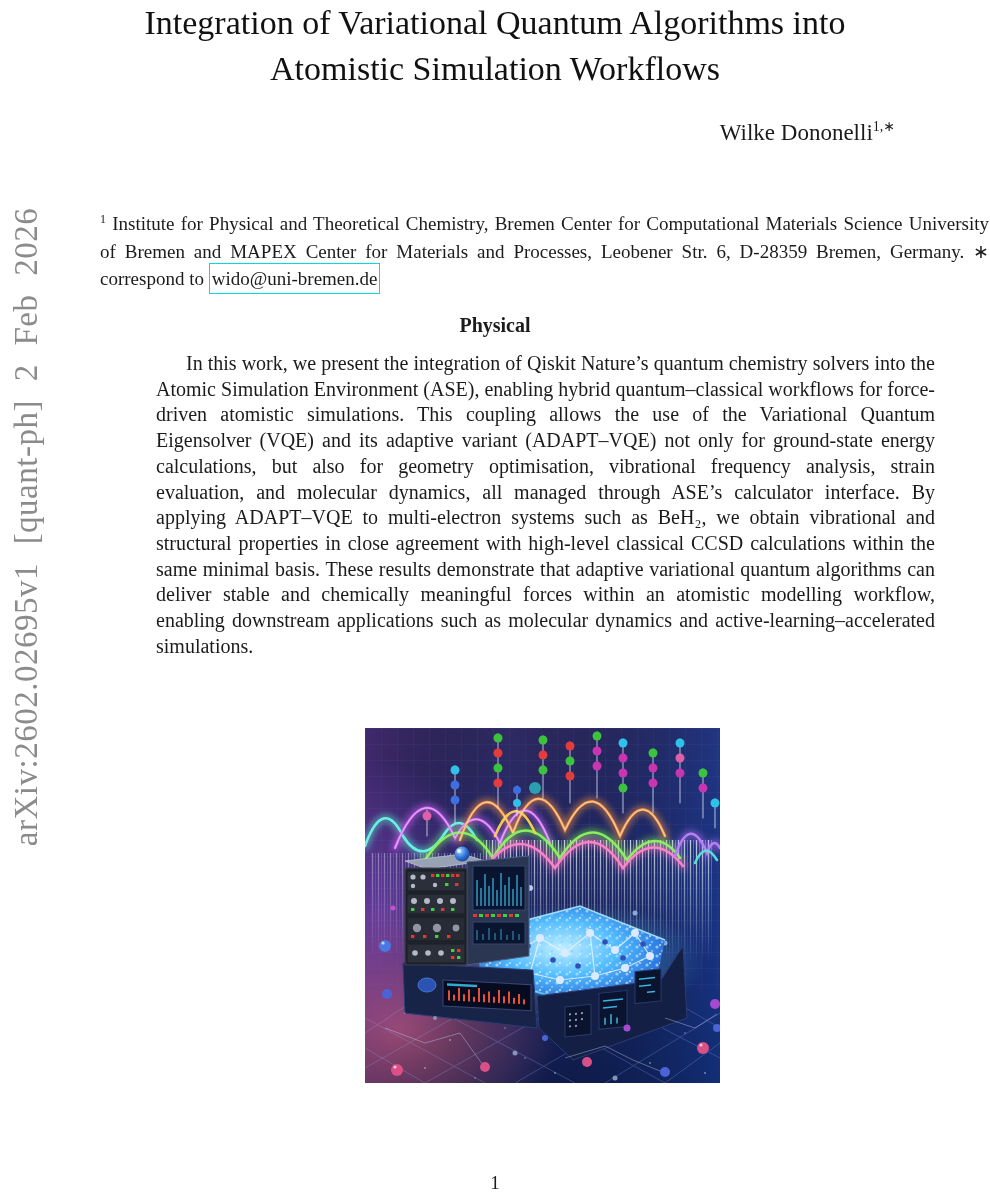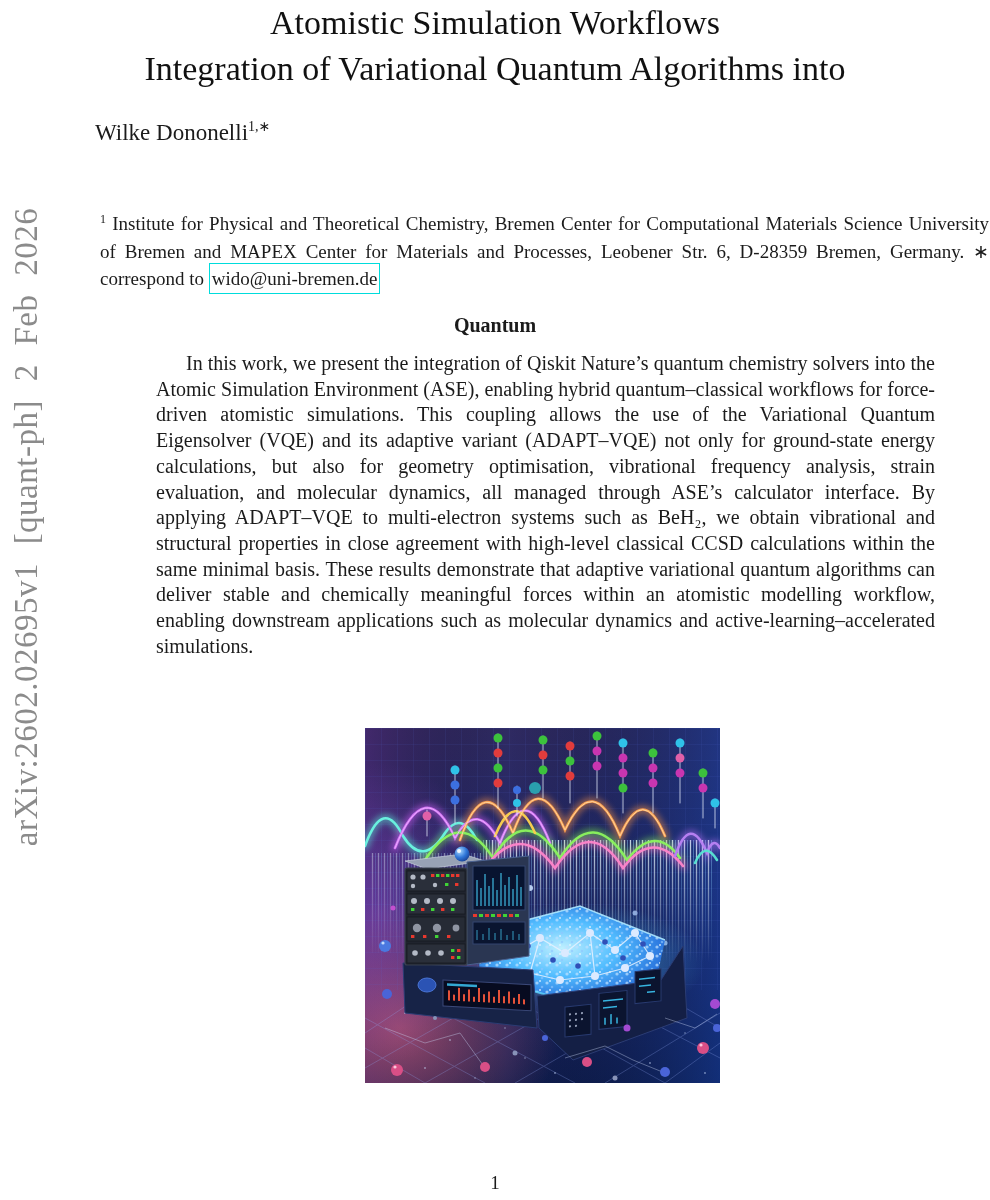--- a/index.html
+++ b/index.html
@@ -3,21 +3,21 @@
 <meta charset="utf-8">
 <style>
   html,body{margin:0;padding:0;background:#ffffff;}
   .page{position:relative;width:990px;height:1200px;background:#ffffff;
         font-family:"Liberation Serif",serif;color:#1b1b1b;overflow:hidden;}
   .arxiv-stamp{position:absolute;top:527px;left:26px;transform:translate(-50%,-50%) rotate(-90deg);
         white-space:nowrap;font-size:33px;color:#8b8b8b;word-spacing:10px;letter-spacing:.5px;}
   .title{position:absolute;top:0px;left:95px;width:800px;margin:0;text-align:center;
         font-weight:normal;font-size:34px;line-height:46px;color:#111;}
   .title span{display:block;}
-  .author{position:absolute;top:118px;left:95px;width:800px;text-align:left;font-size:23px;}
+  .author{position:absolute;top:118px;left:95px;width:800px;text-align:right;font-size:23px;}
   .author sup{font-size:14px;}
   .affiliation{position:absolute;top:206px;left:100px;width:889px;margin:0;
         font-size:19px;line-height:27.5px;text-align:justify;}
   .affiliation sup{font-size:12px;}
   .email-link{color:#1b1b1b;text-decoration:none;border:1.5px solid #00dcdc;
         padding:4px 2px;cursor:pointer;}
   .abstract-heading{position:absolute;top:314px;left:95px;width:800px;text-align:center;
         font-weight:bold;font-size:20px;}
   .abstract-body{position:absolute;top:351px;left:156px;width:779px;margin:0;
         font-size:20px;line-height:25.7px;text-align:justify;text-indent:30px;}
@@ -26,29 +26,29 @@
   .page-number{position:absolute;top:1172px;left:0;width:990px;text-align:center;font-size:19px;}
 </style>
 </head>
 <body>
 
 <div class="page">
 
   <div class="arxiv-stamp">arXiv:2602.02695v1 [quant-ph] 2 Feb 2026</div>
 
   <h1 class="title">
+    <span>Integration of Variational Quantum Algorithms into</span>
     <span>Atomistic Simulation Workflows</span>
-    <span>Integration of Variational Quantum Algorithms into</span>
   </h1>
 
   <div class="author"><span>Wilke Dononelli</span><sup>1,∗</sup></div>
 
   <p class="affiliation"><sup>1</sup><span> Institute for Physical and Theoretical Chemistry, Bremen Center for Computational Materials Science University of Bremen and MAPEX Center for Materials and Processes, Leobener Str. 6, D-28359 Bremen, Germany. ∗ correspond to </span><a class="email-link">wido@uni-bremen.de</a></p>
 
-  <div class="abstract-heading">Quantum</div>
+  <div class="abstract-heading">Physical</div>
 
   <p class="abstract-body">In this work, we present the integration of Qiskit Nature’s quantum chemistry solvers into the Atomic Simulation Environment (ASE), enabling hybrid quantum–classical workflows for force-driven atomistic simulations. This coupling allows the use of the Variational Quantum Eigensolver (VQE) and its adaptive variant (ADAPT–VQE) not only for ground-state energy calculations, but also for geometry optimisation, vibrational frequency analysis, strain evaluation, and molecular dynamics, all managed through ASE’s calculator interface. By applying ADAPT–VQE to multi-electron systems such as BeH₂, we obtain vibrational and structural properties in close agreement with high-level classical CCSD calculations within the same minimal basis. These results demonstrate that adaptive variational quantum algorithms can deliver stable and chemically meaningful forces within an atomistic modelling workflow, enabling downstream applications such as molecular dynamics and active-learning–accelerated simulations.</p>
 
   <figure class="figure-wrap">
     <svg width="355" height="355" viewBox="0 0 355 355" xmlns="http://www.w3.org/2000/svg">
       <defs>
         <linearGradient id="bgv" x1="0" y1="0" x2="0" y2="1">
           <stop offset="0" stop-color="#2f2a62"></stop>
             <stop offset=".45" stop-color="#21296b"></stop>
             <stop offset="1" stop-color="#101d4f"></stop>

